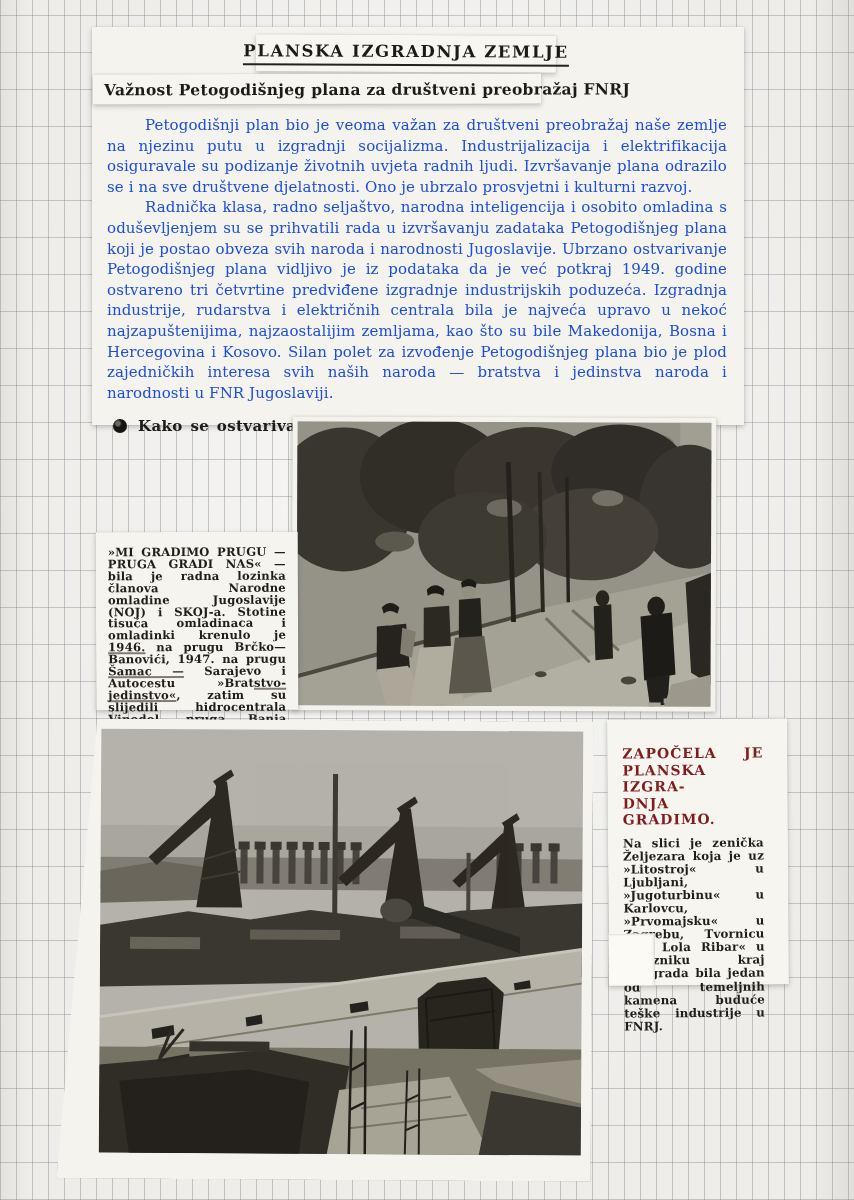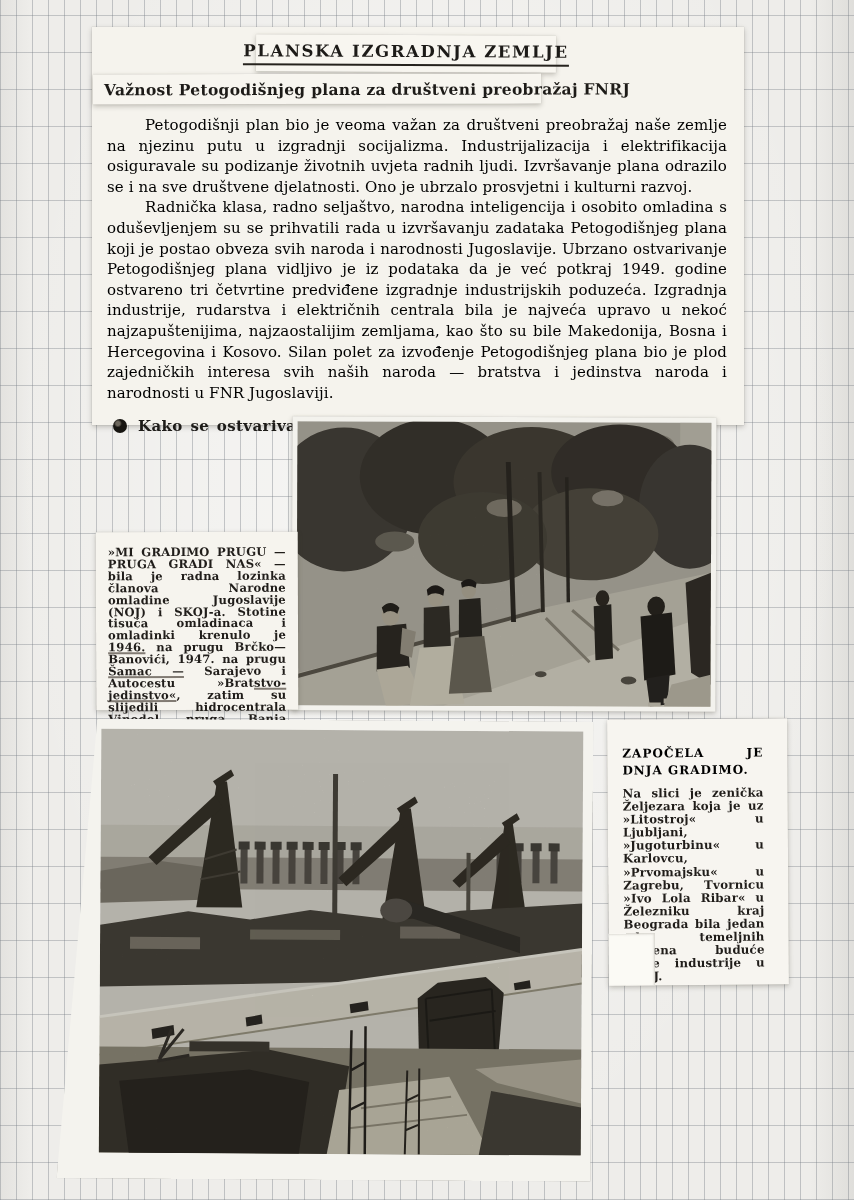--- a/index.html
+++ b/index.html
@@ -43,21 +43,21 @@
     font-weight:bold;font-size:15.5px;letter-spacing:.3px;padding-left:11px;white-space:nowrap;
   }
   
   .article-clip{
     left:92px;top:27px;width:652px;height:398px;
     background:#f5f3ed;
     padding:88px 17px 0 15px;box-sizing:border-box;
   }
   .article-clip p{
     margin:0;font-size:15px;line-height:20.6px;text-align:justify;text-indent:38px;
-    color:#000000;letter-spacing:.1px;
+    color:#1d4ed8;letter-spacing:.1px;
   }
   .question-row{
     margin-top:14px;display:flex;align-items:center;gap:11px;padding-left:6px;
   }
   .bullet-dot{
     width:14px;height:14px;border-radius:50%;flex:0 0 auto;
     background:radial-gradient(circle at 35% 32%, #6d675d 0 2px, #171511 4px);
   }
   .question-row .q{font-weight:bold;font-size:15px;letter-spacing:.4px;word-spacing:2px;}
   
@@ -90,21 +90,21 @@
     clip-path:polygon(38px 0, 100% 0, 100% 100%, 0 100%);
   }
   .photo2-frame{position:absolute;left:42px;top:10px;width:482px;height:424px;}
   .photo2-frame svg{display:block;width:100%;height:100%;}
   
   .side-note-clip{
     left:608px;top:719px;width:180px;height:266px;
     background:#f7f5f0;transform:rotate(-.4deg);
     padding:26px 24px 0 15px;box-sizing:border-box;
   }
-  .side-note-heading{font-weight:bold;font-size:12px;line-height:16.5px;letter-spacing:1px;color:#000000;}
+  .side-note-heading{font-weight:bold;font-size:14px;line-height:16.5px;letter-spacing:1px;color:#7f1d1d;}
   .side-note-heading .l1{display:flex;justify-content:space-between;}
   .side-note-heading .l2{word-spacing:9px;}
   .side-note-body{
     margin-top:9px;font-weight:bold;font-size:11.8px;line-height:13.1px;
     text-align:justify;letter-spacing:.2px;color:#201d1a;
   }
   .side-note-patch{
     position:absolute;left:0;bottom:0;width:46px;height:52px;
     background:#fbfaf5;box-shadow:inset -1px 1px 2px rgba(120,115,105,.25);
   }
@@ -299,19 +299,20 @@
       </svg>
     </div>
   </div>
 
   <div class="clip side-note-clip">
     <div class="side-note-heading">
       <div class="l1">
         <span>ZAPOČELA</span>
         <span>JE</span>
       </div>
+      <div class="l2">PLANSKA IZGRA-</div>
       <div class="l3">DNJA GRADIMO.</div>
     </div>
     <div class="side-note-body">Na slici je zenička Željezara koja je uz »Litostroj« u Ljubljani, »Jugoturbinu« u Karlovcu, »Prvomajsku« u Zagrebu, Tvornicu »Ivo Lola Ribar« u Železniku kraj Beograda bila jedan od temeljnih kamena buduće teške industrije u FNRJ.</div>
     <div class="side-note-patch"></div>
   </div>
 
 </div>
 
 </body></html>

